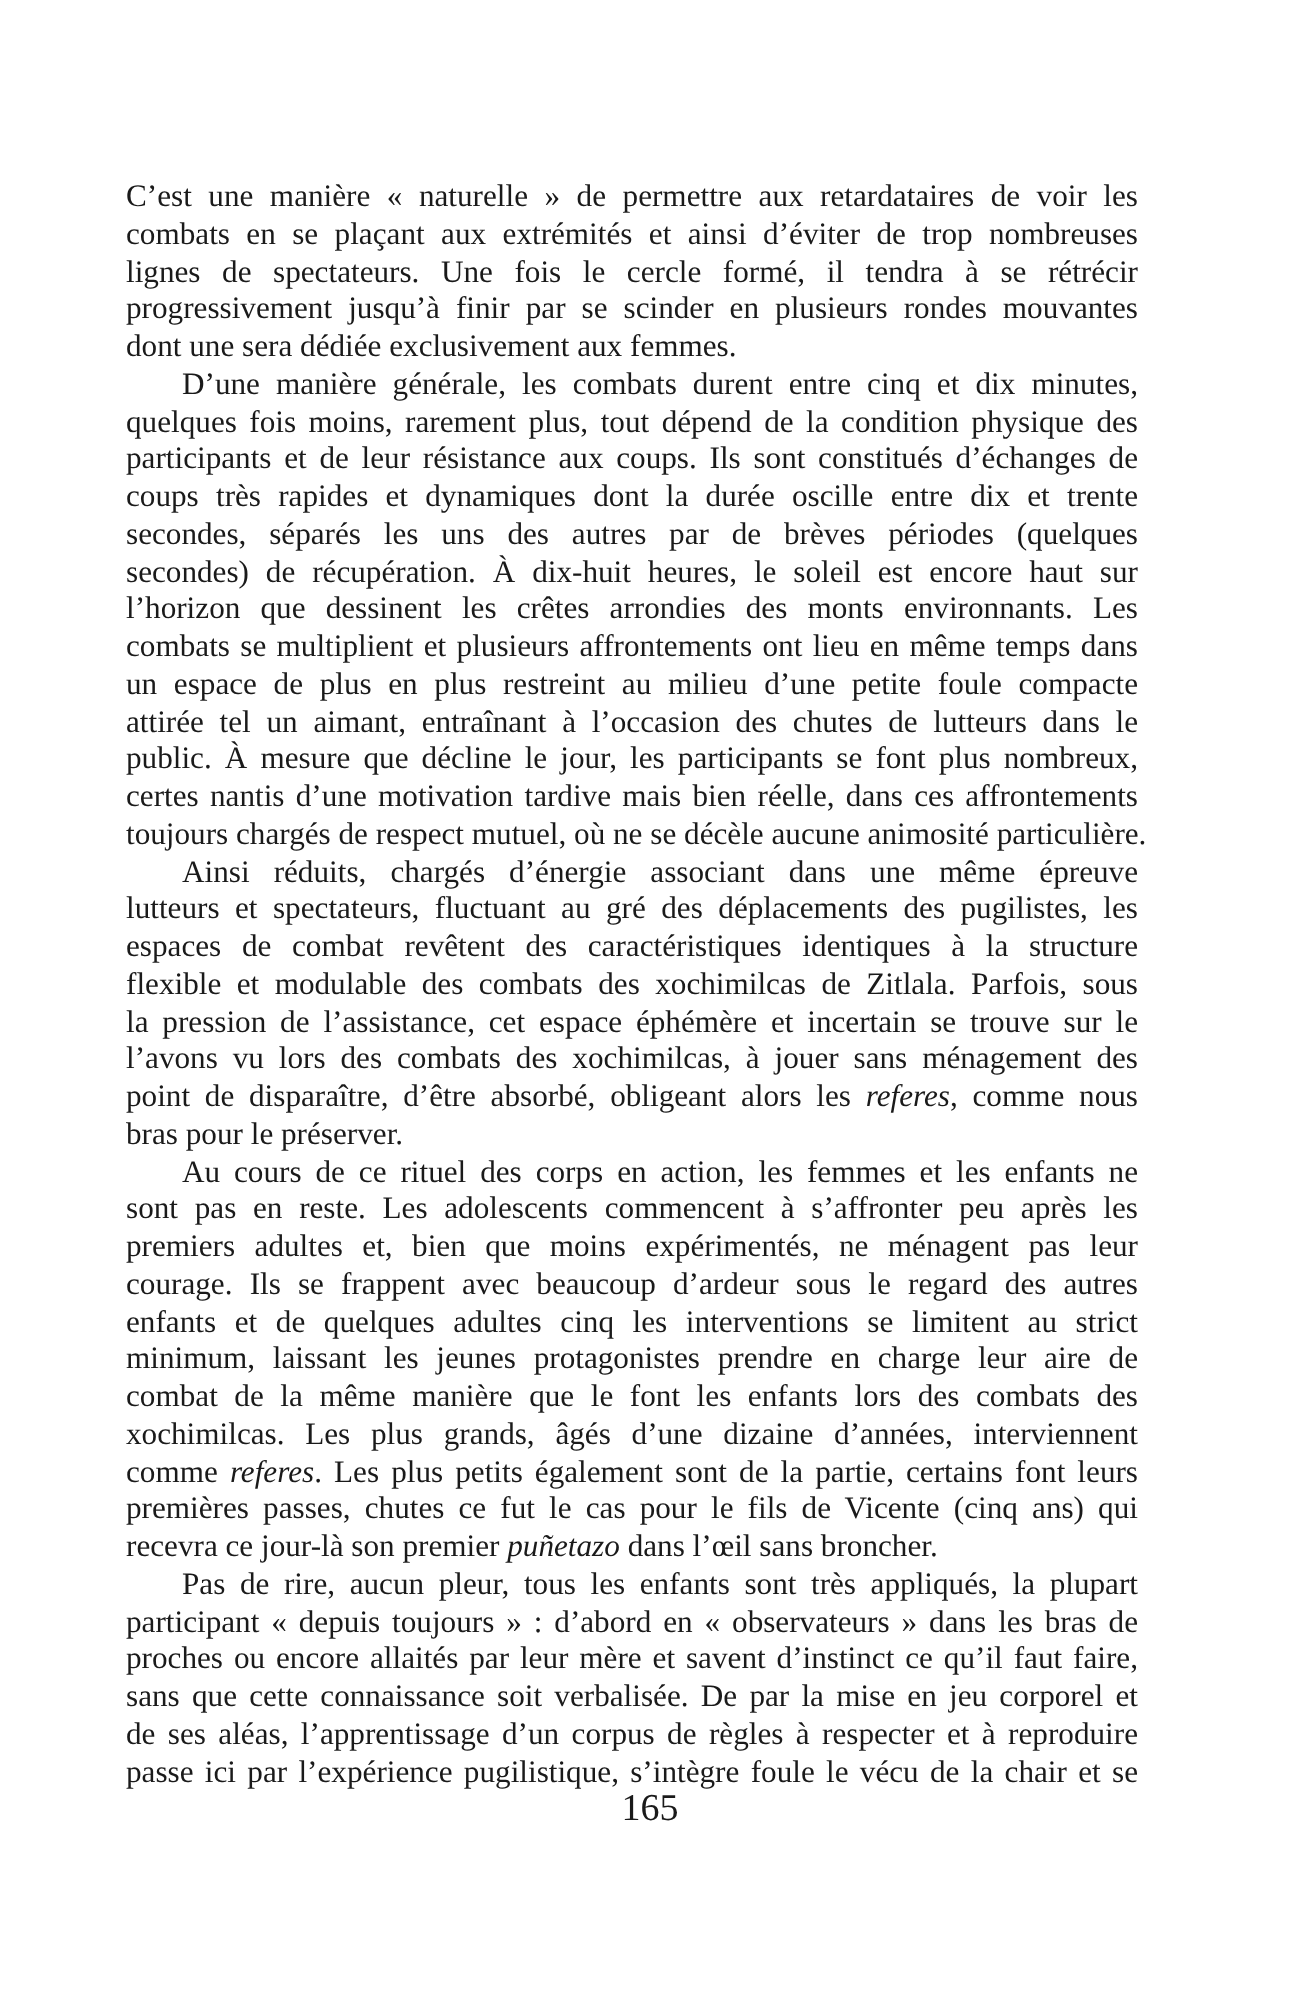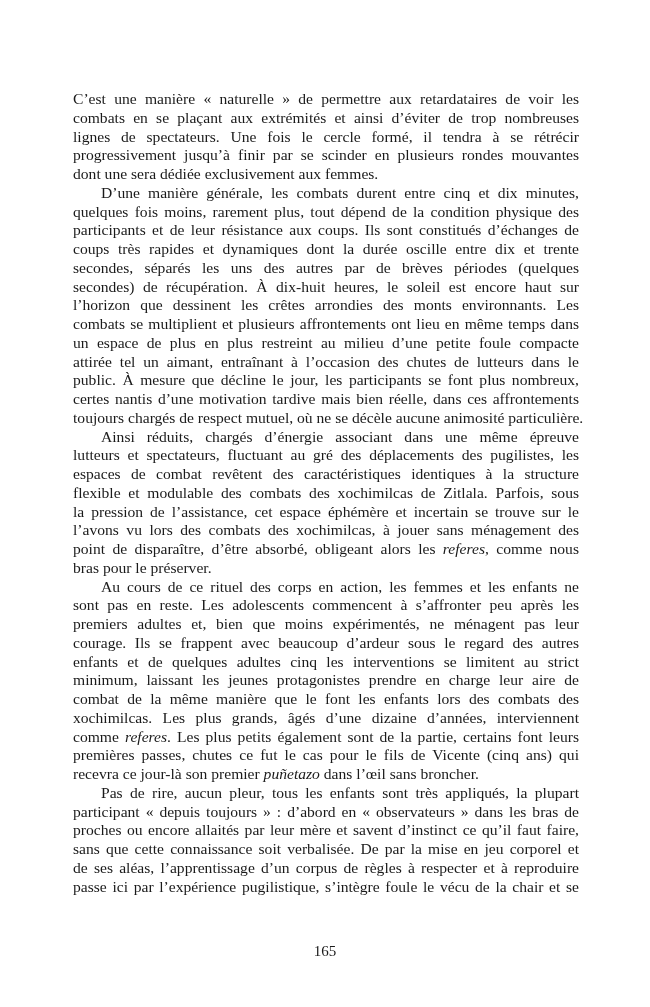--- a/index.html
+++ b/index.html
@@ -1,36 +1,36 @@
 <!DOCTYPE html>
 <html><head>
 <meta charset="utf-8">
 <style>
   html, body { margin:0; padding:0; background:#ffffff; }
   body { width:650px; height:1007px; position:relative; overflow:hidden; }
-  .page { position:absolute; left:73px; top:90px; width:506px; }
+  .page { position:absolute; left:63px; top:90px; width:506px; }
   .line {
     font-family: "Liberation Serif", "DejaVu Serif", serif;
     font-size:15.6px;
     line-height:18.75px;
     height:18.75px;
     color:#1a1a1a;
     white-space:nowrap;
     text-align:justify;
     text-align-last:justify;
     overflow:visible;
   }
   .line.last { text-align-last:left; }
   .line.indent { padding-left:28px; width:478px; }
   .line i { font-style:italic; }
   .pagenum {
-    position:absolute; left:0; width:650px; top:943px;
+    position:absolute; left:0; width:650px; top:894px;
     text-align:center;
     font-family:"Liberation Serif", "DejaVu Serif", serif;
-    font-size:15px; color:#1a1a1a;
+    font-size:19px; color:#1a1a1a;
   }
 </style>
 </head>
 <body>
 
 <div class="page" id="page-body">
     <div>
       <div class="line">C’est une manière « naturelle » de permettre aux retardataires de voir les</div>
       <div class="line">combats en se plaçant aux extrémités et ainsi d’éviter de trop nombreuses</div>
       <div class="line">lignes de spectateurs. Une fois le cercle formé, il tendra à se rétrécir</div>

